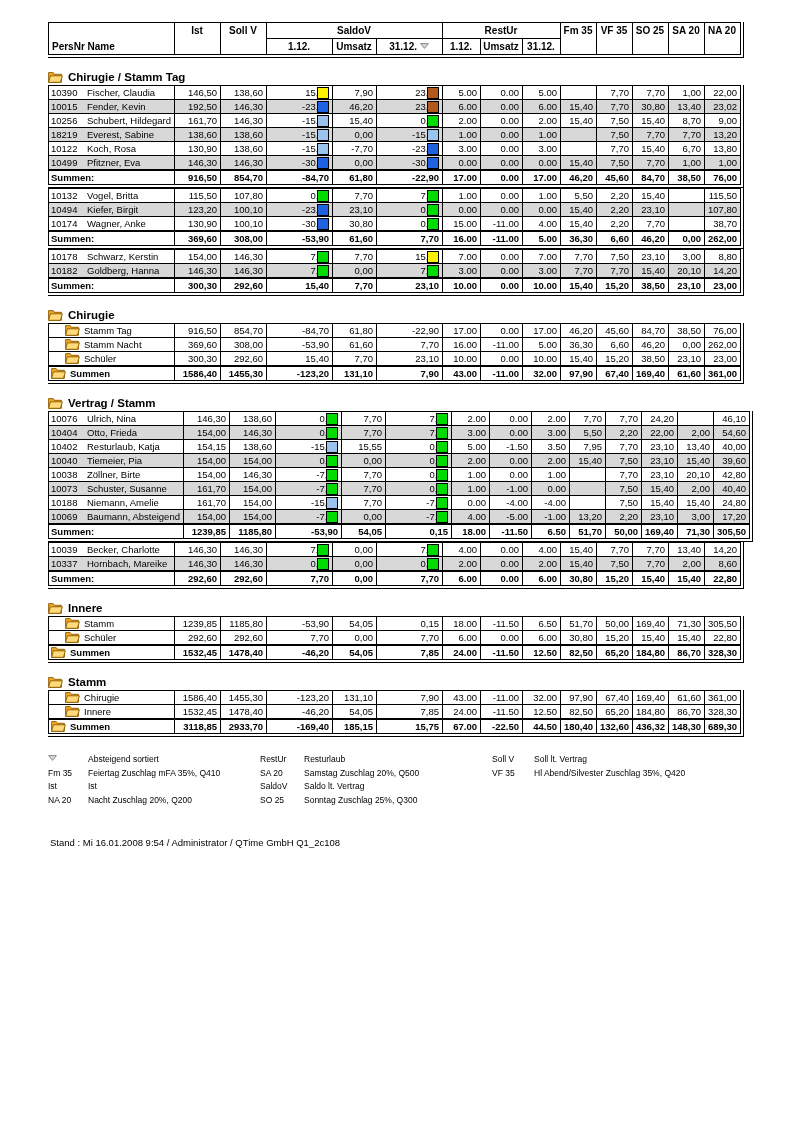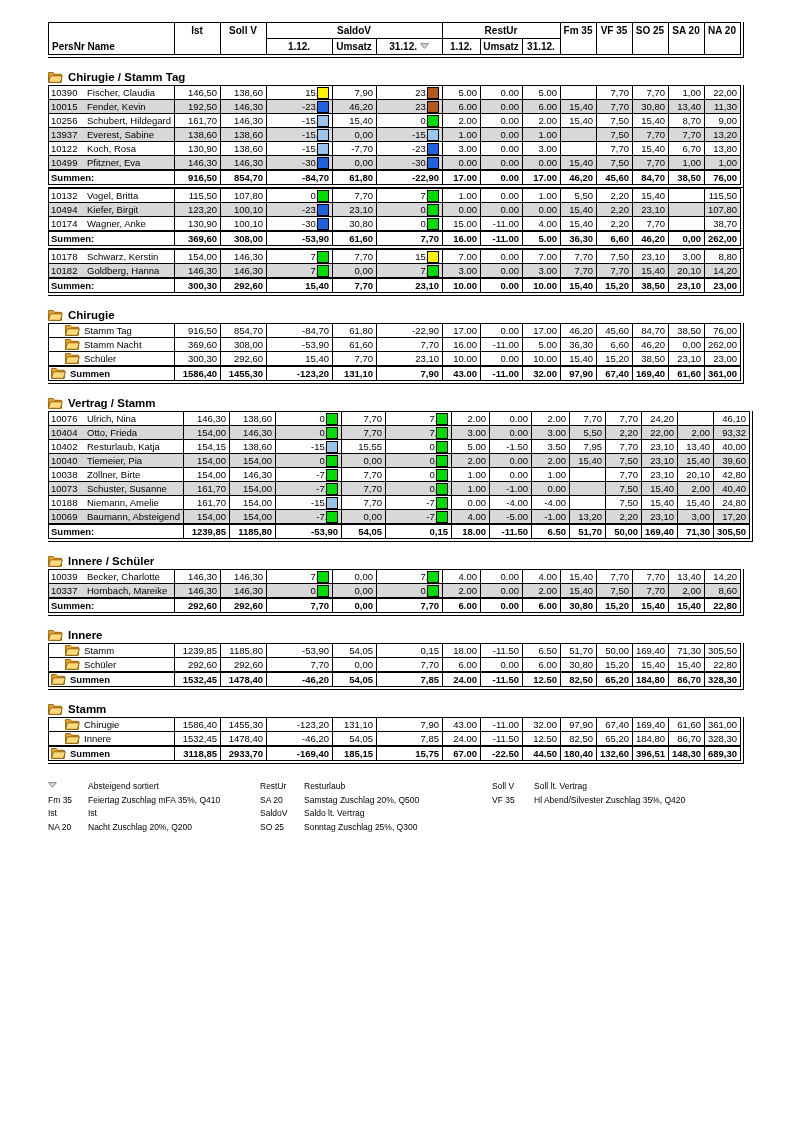--- a/index.html
+++ b/index.html
@@ -143,40 +143,40 @@
               <td class="num dbl sqc">-23,10<span class="square" style="background:#1E62E0"></span></td>
               <td class="num">46,20</td>
               <td class="num sqc">23,10<span class="square" style="background:#B25A1E"></span></td>
               <td class="num dbl">6.00</td>
               <td class="num">0.00</td>
               <td class="num">6.00</td>
               <td class="num dbl">15,40</td>
               <td class="num">7,70</td>
               <td class="num">30,80</td>
               <td class="num">13,40</td>
-              <td class="num">11,30</td>
+              <td class="num">23,02</td>
             </tr>
             <tr>
               <td class="namec"><span class="nr">10256</span><span>Schubert, Hildegard</span></td>
               <td class="num dbl">161,70</td>
               <td class="num dbl">146,30</td>
               <td class="num dbl sqc">-15,40<span class="square" style="background:#99C4EE"></span></td>
               <td class="num">15,40</td>
               <td class="num sqc">0,00<span class="square" style="background:#00DB00"></span></td>
               <td class="num dbl">2.00</td>
               <td class="num">0.00</td>
               <td class="num">2.00</td>
               <td class="num dbl">15,40</td>
               <td class="num">7,50</td>
               <td class="num">15,40</td>
               <td class="num">8,70</td>
               <td class="num">9,00</td>
             </tr>
             <tr class="stripe">
-              <td class="namec"><span class="nr">13937</span><span>Everest, Sabine</span></td>
+              <td class="namec"><span class="nr">18219</span><span>Everest, Sabine</span></td>
               <td class="num dbl">138,60</td>
               <td class="num dbl">138,60</td>
               <td class="num dbl sqc">-15,40<span class="square" style="background:#99C4EE"></span></td>
               <td class="num">0,00</td>
               <td class="num sqc">-15,40<span class="square" style="background:#99C4EE"></span></td>
               <td class="num dbl">1.00</td>
               <td class="num">0.00</td>
               <td class="num">1.00</td>
               <td class="num dbl"></td>
               <td class="num">7,50</td>
@@ -545,21 +545,21 @@
               <td class="num dbl sqc">0,00<span class="square" style="background:#00DB00"></span></td>
               <td class="num">7,70</td>
               <td class="num sqc">7,70<span class="square" style="background:#00DB00"></span></td>
               <td class="num dbl">3.00</td>
               <td class="num">0.00</td>
               <td class="num">3.00</td>
               <td class="num dbl">5,50</td>
               <td class="num">2,20</td>
               <td class="num">22,00</td>
               <td class="num">2,00</td>
-              <td class="num">93,32</td>
+              <td class="num">54,60</td>
             </tr>
             <tr>
               <td class="namec"><span class="nr">10402</span><span>Resturlaub, Katja</span></td>
               <td class="num dbl">154,15</td>
               <td class="num dbl">138,60</td>
               <td class="num dbl sqc">-15,40<span class="square" style="background:#99C4EE"></span></td>
               <td class="num">15,55</td>
               <td class="num sqc">0,15<span class="square" style="background:#00DB00"></span></td>
               <td class="num dbl">5.00</td>
               <td class="num">-1.50</td>
@@ -661,27 +661,20 @@
               <td class="num">-11.50</td>
               <td class="num">6.50</td>
               <td class="num dbl">51,70</td>
               <td class="num">50,00</td>
               <td class="num">169,40</td>
               <td class="num">71,30</td>
               <td class="num">305,50</td>
             </tr>
           </tbody>
         </table>
-      </div>
-      <div class="sec-title">
-        <svg width="15" height="12" viewBox="0 0 15 12" style="flex:none;vertical-align:-2px">
-          <path d="M0.6 1.6 h4.6 l1.2 1.7 h7 v8 h-12.8 z" fill="#F5A623" stroke="#8B5A00" stroke-width="0.9"></path>
-          <path d="M2.4 4.8 h12 l-2 6.5 h-11.8 z" fill="#FFDA7A" stroke="#8B5A00" stroke-width="0.9"></path>
-        </svg>
-        <span>Innere / Schüler</span>
       </div>
       <div class="shadow">
         <table class="grid">
           <colgroup>
             <col style="width:126px">
             <col style="width:46px">
             <col style="width:46px">
             <col style="width:66px">
             <col style="width:44px">
             <col style="width:66px">
@@ -904,21 +897,21 @@
               <td class="num dbl">3118,85</td>
               <td class="num dbl">2933,70</td>
               <td class="num dbl sqc">-169,40</td>
               <td class="num">185,15</td>
               <td class="num sqc">15,75</td>
               <td class="num dbl">67.00</td>
               <td class="num">-22.50</td>
               <td class="num">44.50</td>
               <td class="num dbl">180,40</td>
               <td class="num">132,60</td>
-              <td class="num">396,51</td>
+              <td class="num">436,32</td>
               <td class="num">148,30</td>
               <td class="num">689,30</td>
             </tr>
           </tbody>
         </table>
       </div>
     </div>
 
   <div class="legend">
     <div class="lg-col1" id="lg1">
@@ -964,14 +957,15 @@
           <span class="lg-key3">Soll V</span>
           <span>Soll lt. Vertrag</span>
         </div>
         <div class="lg-row">
           <span class="lg-key3">VF 35</span>
           <span>Hl Abend/Silvester Zuschlag 35%, Q420</span>
         </div>
       </div>
   </div>
 
+  <div class="stand">Stand : Mi 16.01.2008 9:54  /  Administrator  /  QTime GmbH  Q1_2c108</div>
 
 </div>
 
 </body></html>

